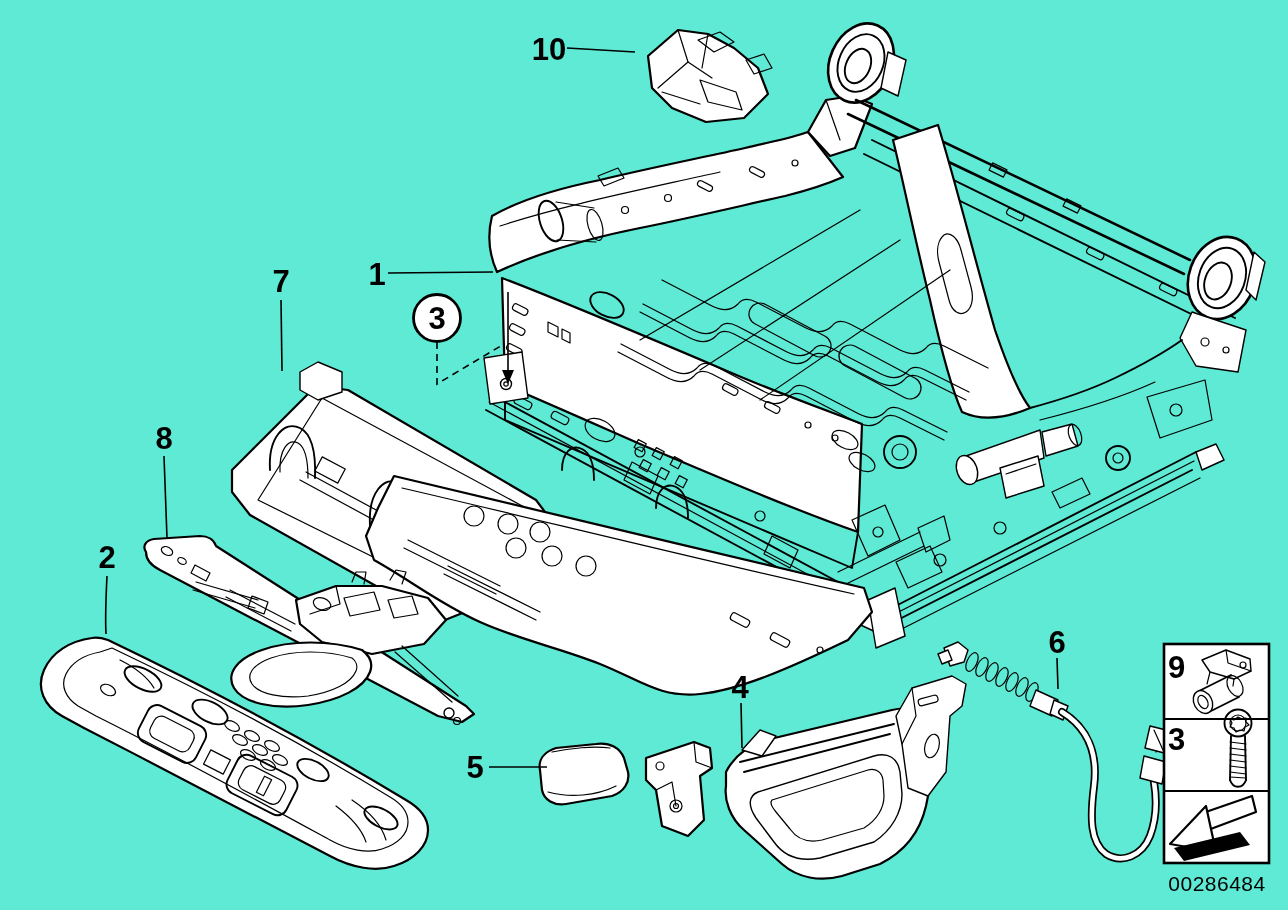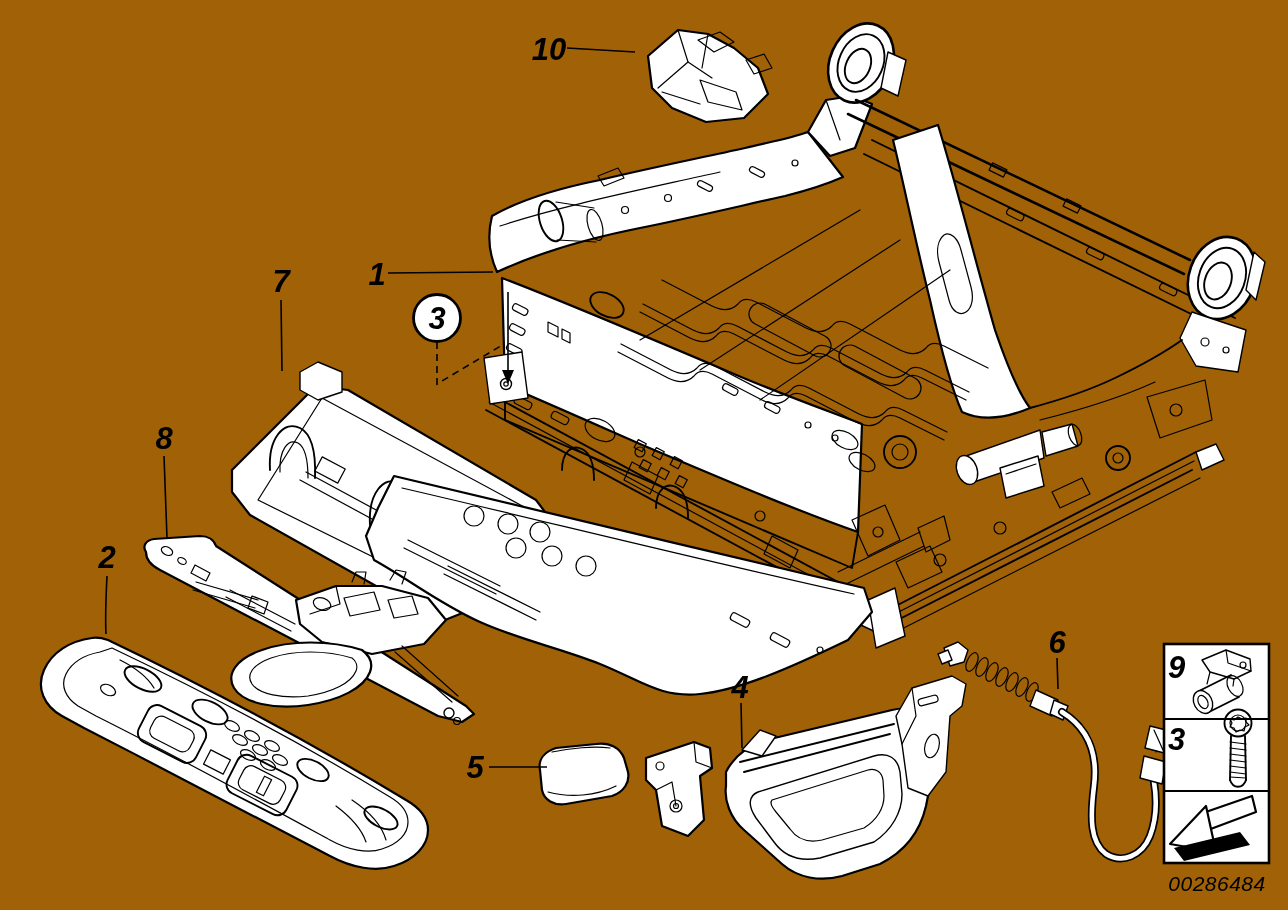--- a/index.html
+++ b/index.html
@@ -1,17 +1,17 @@
 <!DOCTYPE html>
 <html><head>
 <meta charset="utf-8">
 <style>
   html,body{margin:0;padding:0;background:#fff;}
-  .stage{position:relative;width:1288px;height:910px;background:#a16207;overflow:hidden;
-         font-family:"Liberation Sans",sans-serif;font-style:italic;}
+  .stage{position:relative;width:1288px;height:910px;background:#5eead4;overflow:hidden;
+         font-family:"Liberation Sans",sans-serif;}
   svg{display:block}
   
   .s1{fill:none;stroke:#000;stroke-width:1.2;stroke-linecap:round;stroke-linejoin:round}
   .s2{fill:none;stroke:#000;stroke-width:1.9;stroke-linecap:round;stroke-linejoin:round}
   .s3{fill:none;stroke:#000;stroke-width:2.6;stroke-linecap:round;stroke-linejoin:round}
   .fw{fill:#fff;stroke:#000;stroke-width:2.2;stroke-linecap:round;stroke-linejoin:round}
   .fw1{fill:#fff;stroke:#000;stroke-width:1.4;stroke-linecap:round;stroke-linejoin:round}
   .fb{fill:#000;stroke:none}
   .ld{fill:none;stroke:#000;stroke-width:1.6}
   .ldd{fill:none;stroke:#000;stroke-width:1.6;stroke-dasharray:7 5}

